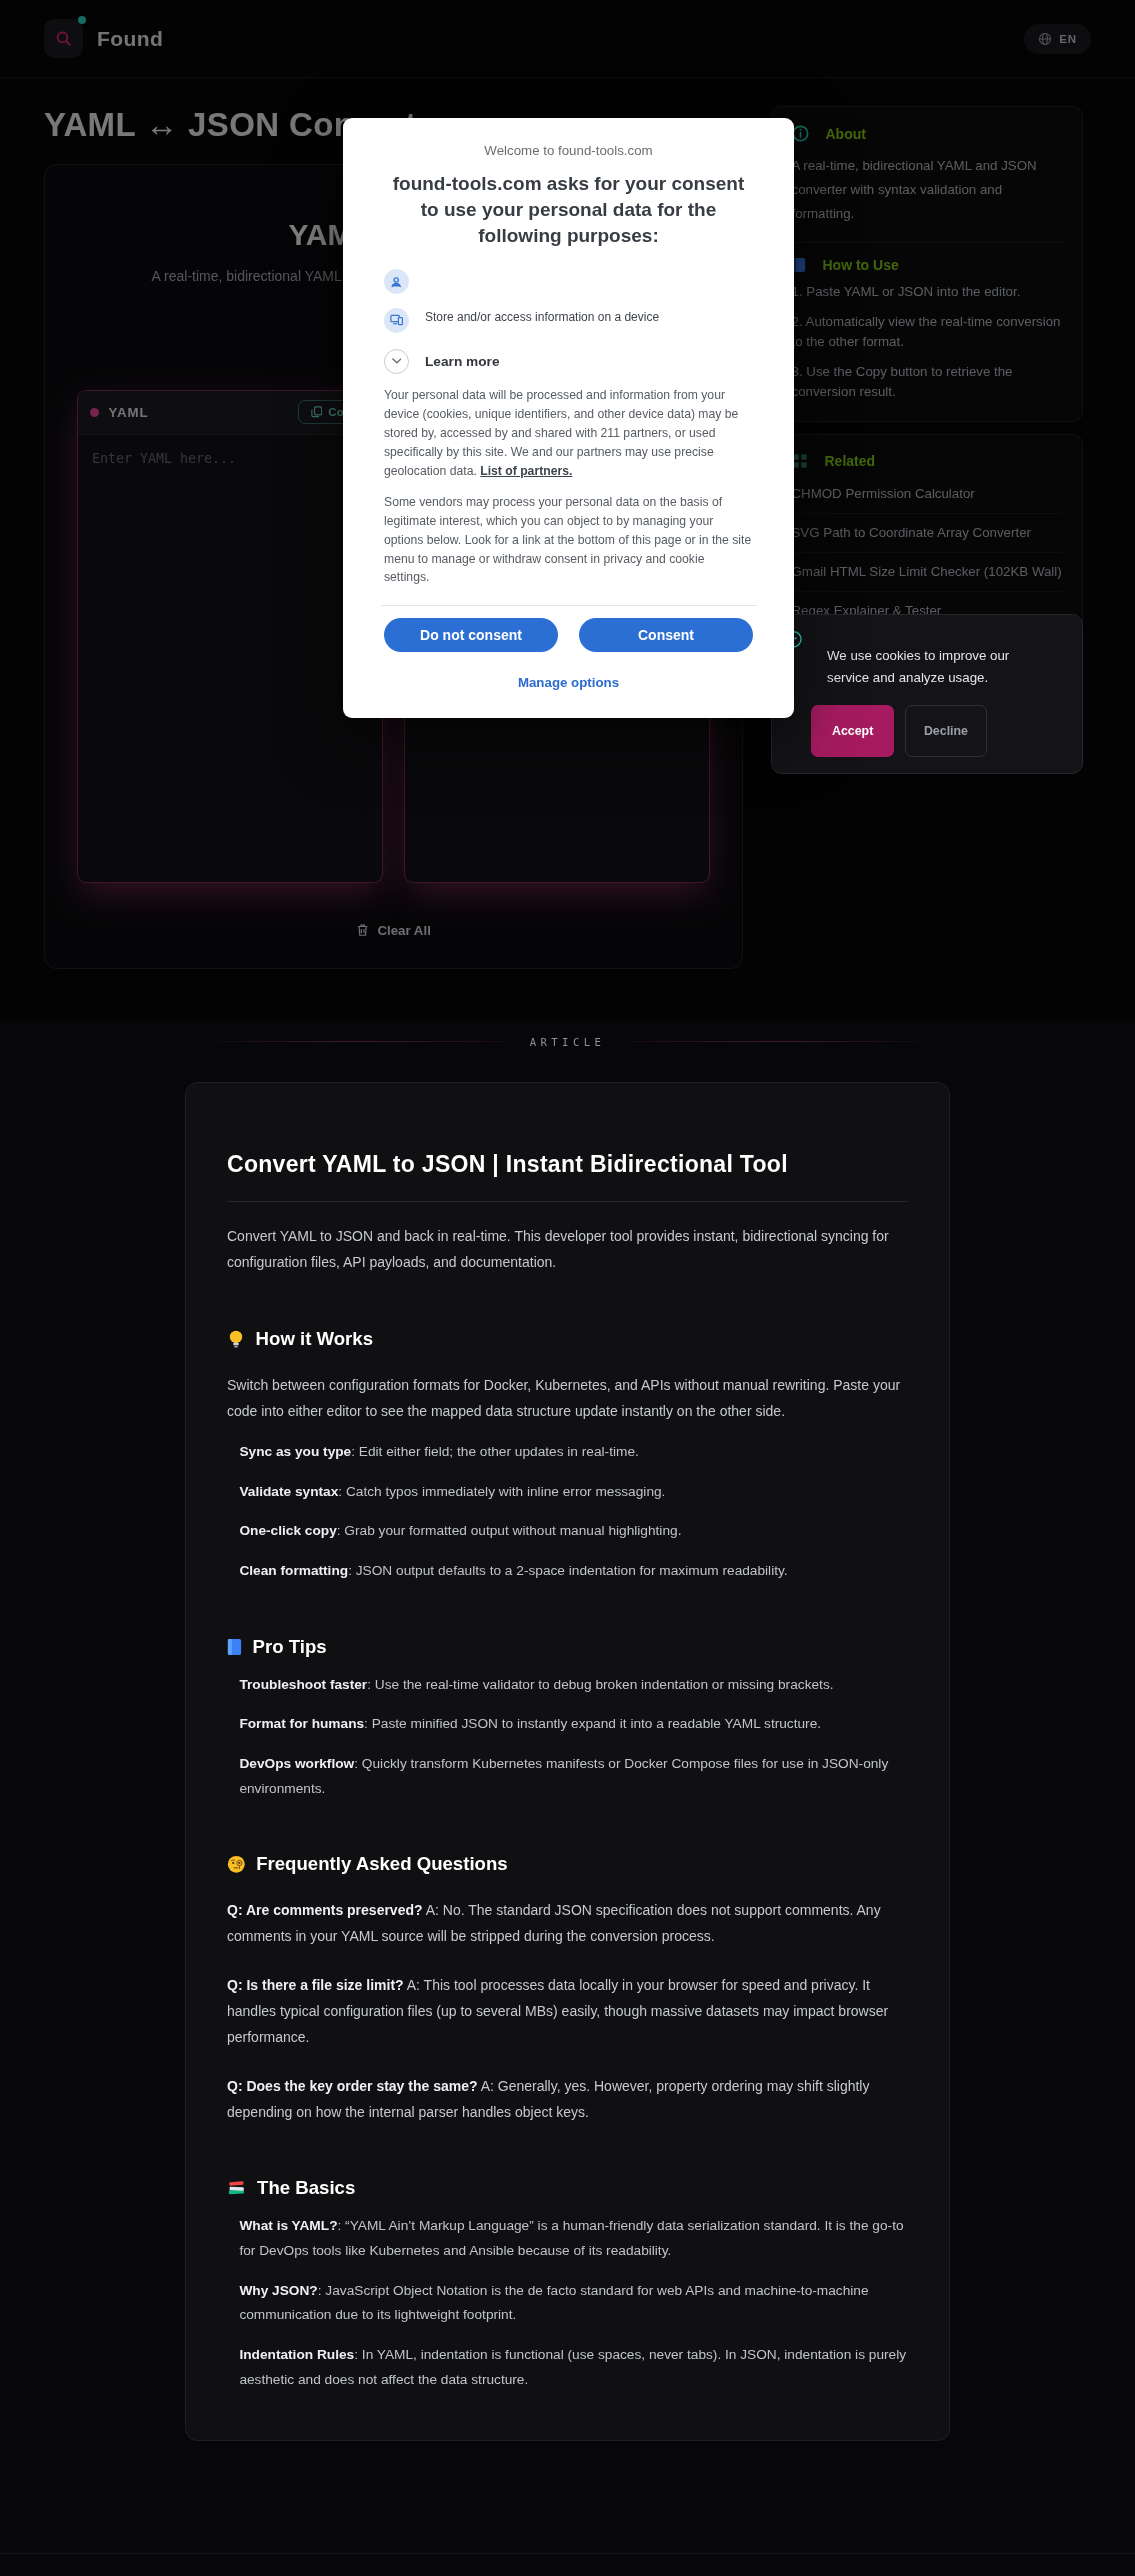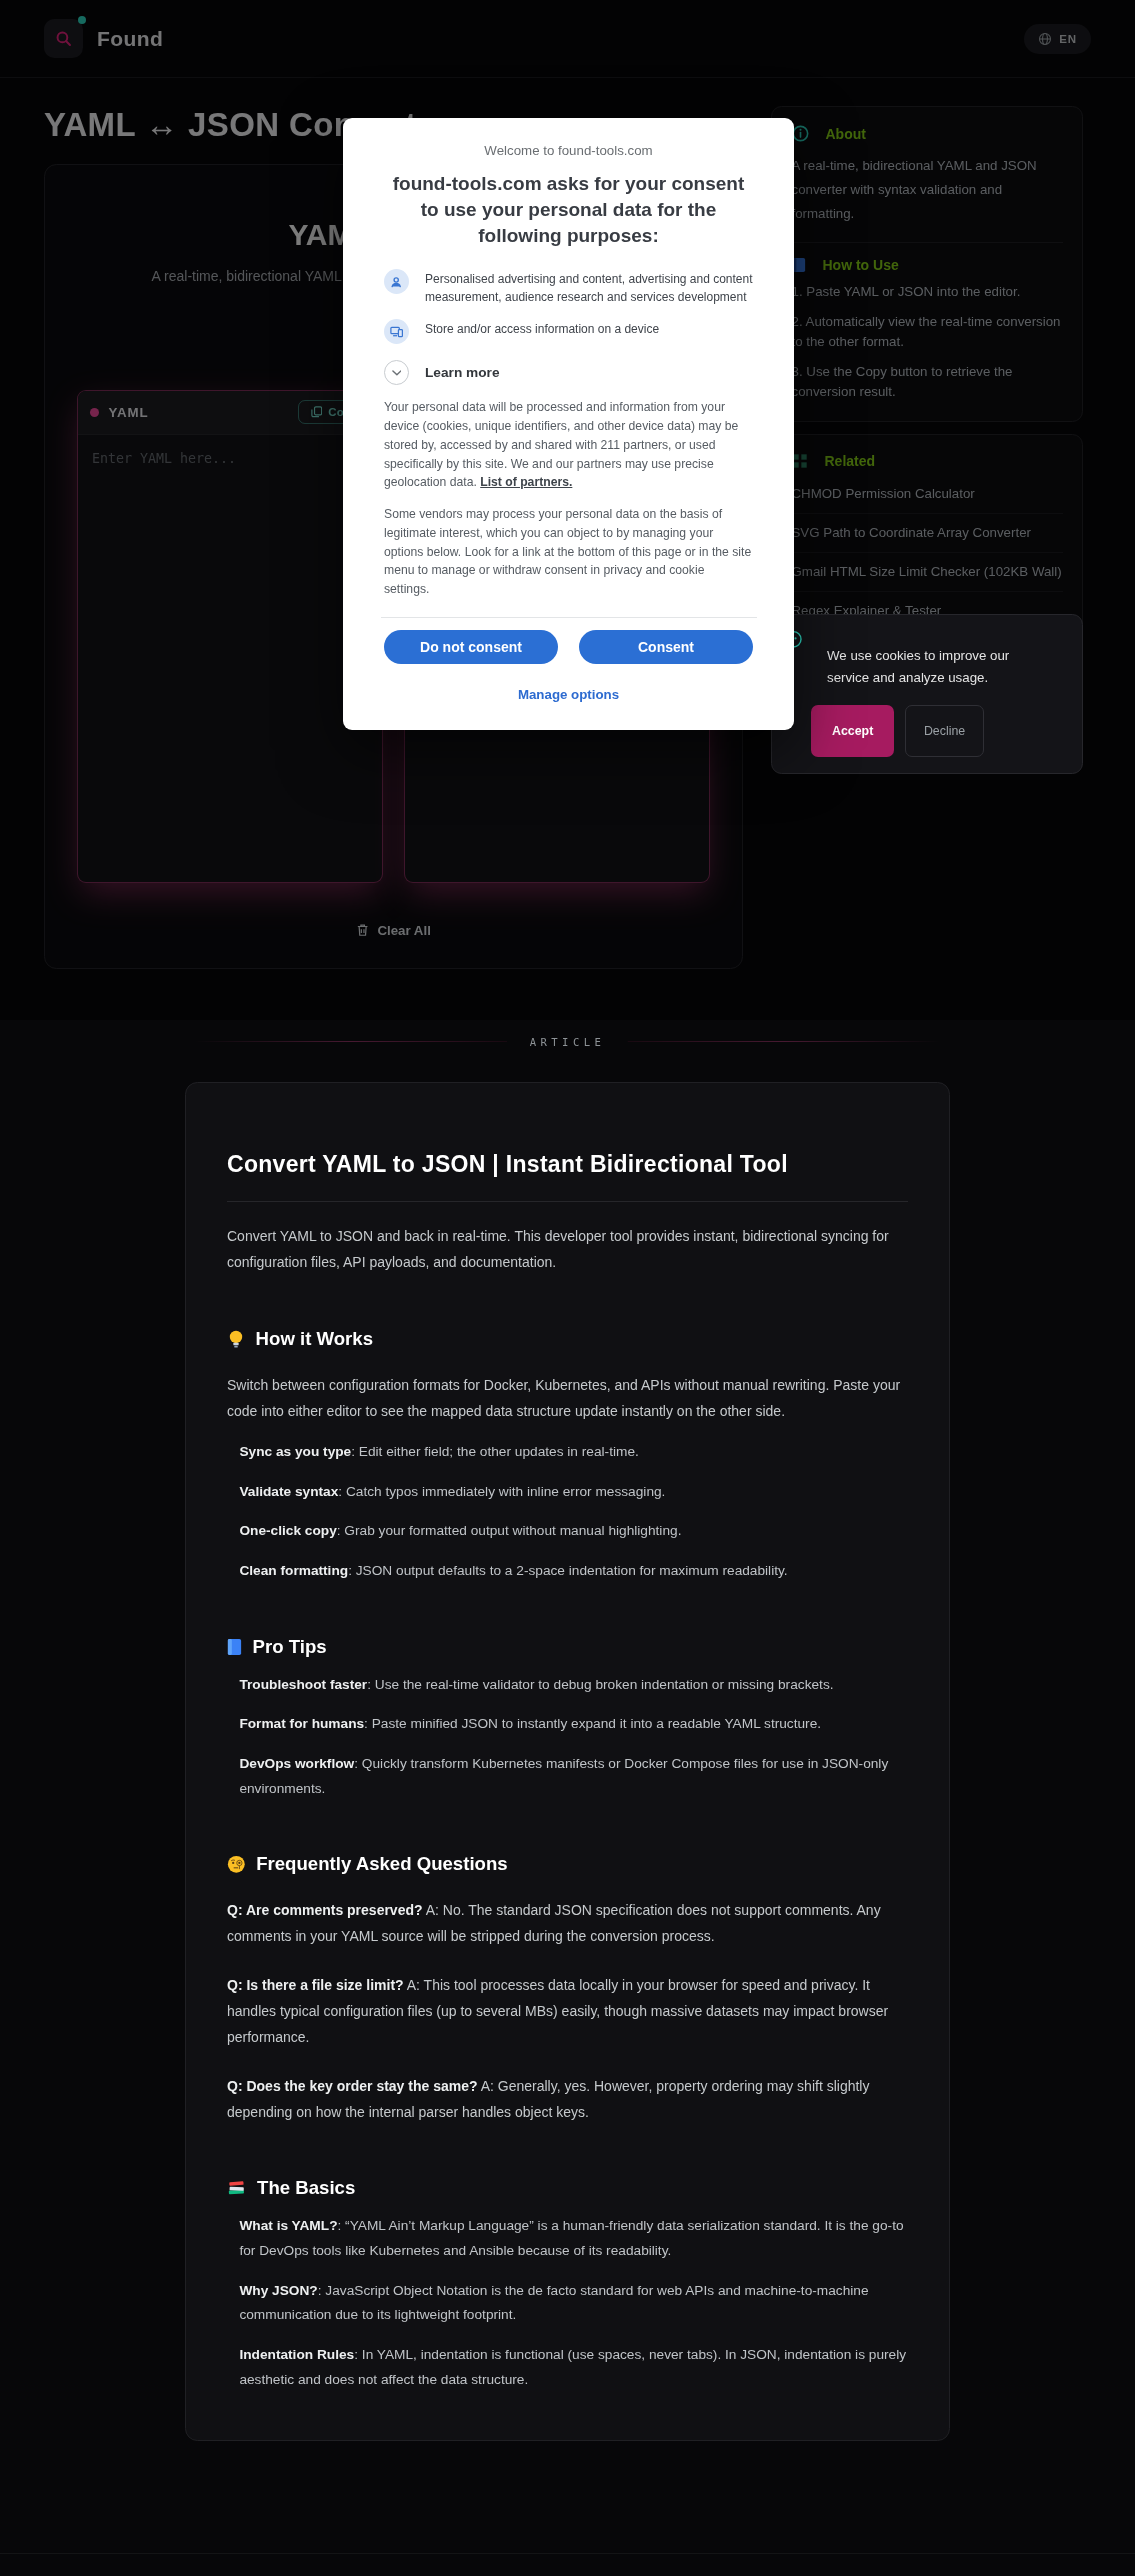--- a/index.html
+++ b/index.html
@@ -75,21 +75,21 @@
   
   .cookie-box { position:relative; z-index:60; margin-top:-35px;
     background:#141418; border:0.9px solid #27272c; border-radius:10.6px;
     padding:14px 16px 16px 39px; }
   .cookie-icon-wrap { position:absolute; left:12.4px; top:15px; }
   .cookie-text { font-size:13.3px; line-height:1.65; color:#e5e5e5; margin:16px; }
   .cookie-btns { display:flex; gap:10.6px; margin-top:14px; }
   .accept-btn { background:#a61b60; color:#ffffff; border:none; border-radius:7px;
     padding:19px 21px; font-size:12.4px; font-weight:bold; cursor:pointer; }
   .decline-btn { background:transparent; color:#9aa0a5; border:0.9px solid #2f2f35; border-radius:7px;
-    padding:9px 18px; font-size:12.4px; font-weight:normal; cursor:pointer; }
+    padding:9px 18px; font-size:12.4px; font-weight:bold; cursor:pointer; }
 
   
   .consent-modal { position:absolute; left:343px; top:118px; width:451px; z-index:100;
     background:#ffffff; border-radius:9px; padding:25px 41px 28px;
     box-shadow:0 21px 62px rgba(0,0,0,0.55); color:#3a3e45; }
   .m-welcome { text-align:center; font-size:13.3px; color:#6a6e72; margin:0; }
   .m-heading { text-align:center; font-size:19px; font-weight:bold; color:#383c43;
     line-height:1.35; margin:13.3px 0 21px; }
   .m-purpose { display:flex; align-items:flex-start; gap:16px; margin:13.3px 0; }
   .m-icon-circle { width:25px; height:25px; flex:none; border-radius:50%; background:#dbe7f8;
@@ -384,21 +384,20 @@
   <p class="m-welcome">Welcome to found-tools.com</p>
   <p class="m-heading">found-tools.com asks for your consent to use your personal data for the following purposes:</p>
 
   <div class="m-purpose">
     <span class="m-icon-circle">
       <svg width="12.4" height="12.4" viewBox="0 0 14 14" fill="none">
         <circle cx="7" cy="4.6" r="2.4" stroke="#3a76d2" stroke-width="1.5"></circle>
         <path d="M2.4 12c.6-2.4 2.4-3.6 4.6-3.6s4 1.2 4.6 3.6" stroke="#3a76d2" stroke-width="1.5" stroke-linecap="round" fill="#3a76d2"></path>
       </svg>
     </span>
-    <span class="m-purpose-text">Personalised advertising and content, advertising and content measurement, audience research and services development</span>
   </div>
 
   <div class="m-purpose">
     <span class="m-icon-circle">
       <svg width="13.3" height="11.5" viewBox="0 0 15 13" fill="none">
         <rect x="1" y="1.5" width="9.5" height="7" rx="1" stroke="#3a76d2" stroke-width="1.4"></rect>
         <line x1="3.5" y1="11" x2="8" y2="11" stroke="#3a76d2" stroke-width="1.4"></line>
         <rect x="9.5" y="4" width="4.5" height="8" rx="1" fill="#dce8fa" stroke="#3a76d2" stroke-width="1.4"></rect>
       </svg>
     </span>

